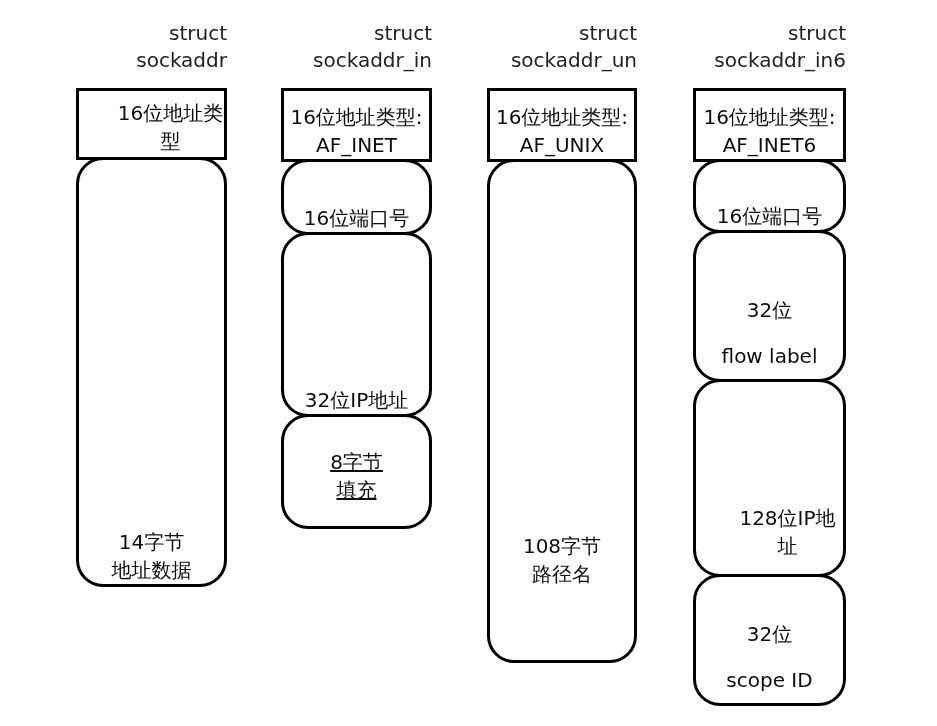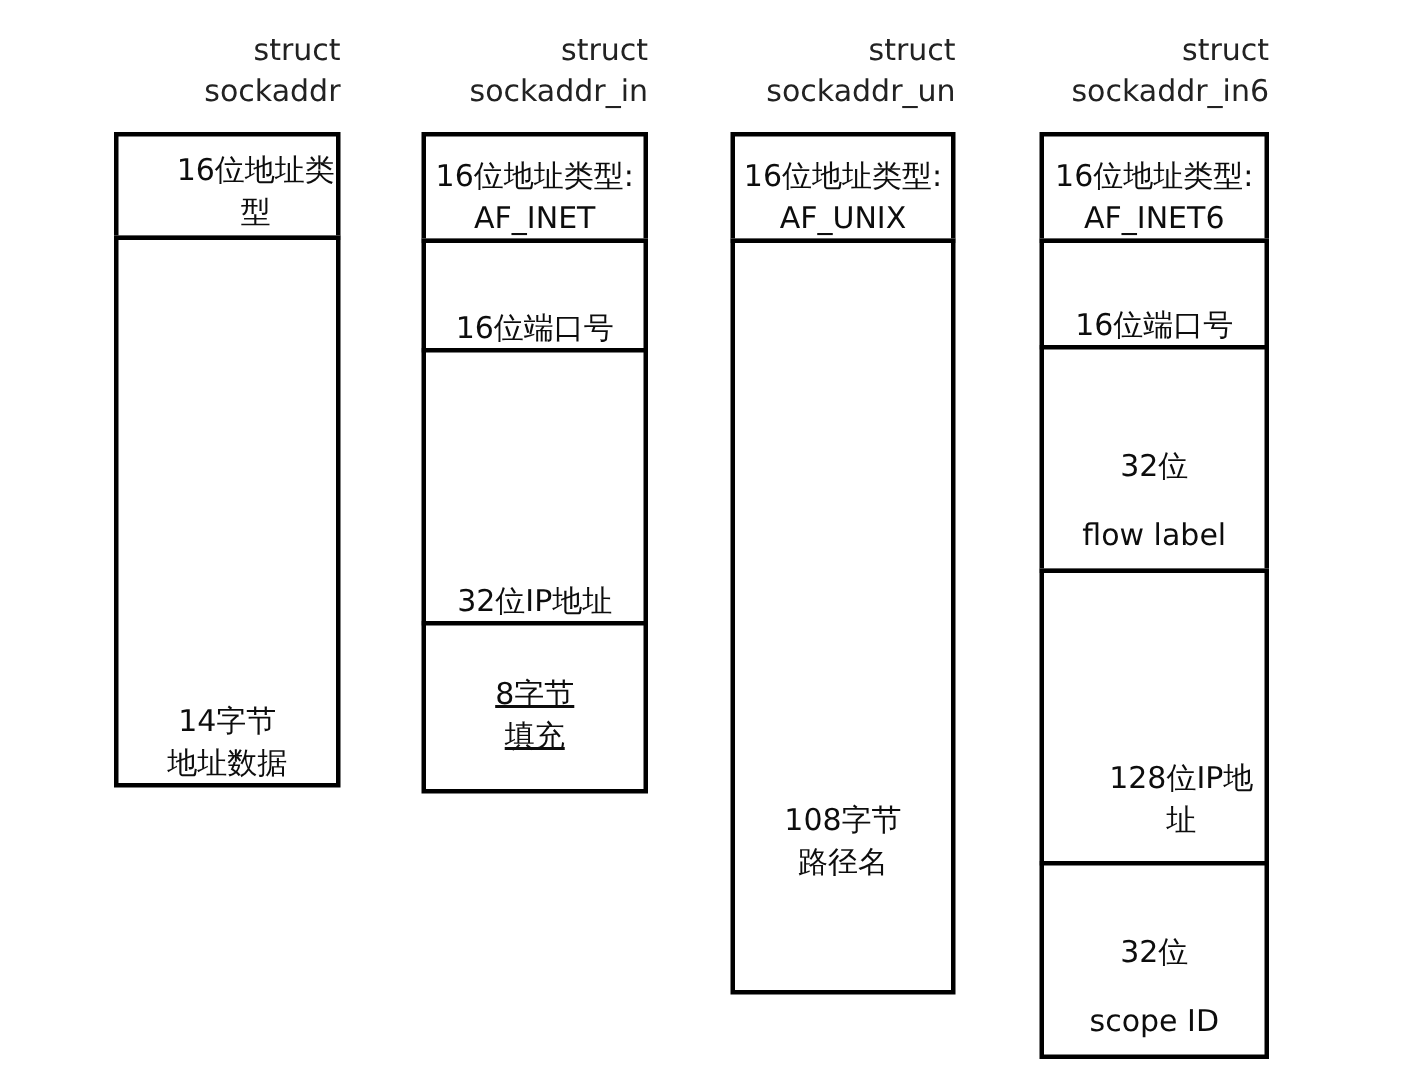--- a/index.html
+++ b/index.html
@@ -30,21 +30,21 @@
   }
   .cell {
     position: relative;
     border: 3px solid #000000;
     background: #ffffff;
     display: flex;
     align-items: flex-end;
     justify-content: center;
     text-align: center;
   }
-  .cell + .cell { margin-top: -3px; }
+  .cell + .cell { margin-top: -3px; border-radius: 27px; }
   .cell-label {
     white-space: pre-line;
     font-size: 20px;
     line-height: 28px;
     color: #0d0d0d;
   }
   
   .cell.align-top { align-items: center; padding-left: 38px; }
   .cell.align-top .cell-label { padding-top: 5px; }
   .cell.gap-lines .cell-label { line-height: 46px; }
@@ -56,21 +56,21 @@
   #col-0 { left: 76px;  width: 151px; }
   #col-1 { left: 281px; width: 151px; }
   #col-2 { left: 487px; width: 150px; }
   #col-3 { left: 693px; width: 153px; }
   #title-0 { left: 76px;  width: 151px; }
   #title-1 { left: 281px; width: 151px; }
   #title-2 { left: 487px; width: 150px; }
   #title-3 { left: 693px; width: 153px; }
 
   #col-0 .cell:nth-child(1) { height: 72px; }
-  #col-0 .cell:nth-child(2) { height: 368px; }
+  #col-0 .cell:nth-child(2) { height: 430px; }
 
   #col-1 .cell:nth-child(1) { height: 74px; }
   #col-1 .cell:nth-child(2) { height: 76px; }
   #col-1 .cell:nth-child(3) { height: 185px; }
   #col-1 .cell:nth-child(4) { height: 115px; }
 
   #col-2 .cell:nth-child(1) { height: 74px; }
   #col-2 .cell:nth-child(2) { height: 504px; }
 
   #col-3 .cell:nth-child(1) { height: 74px; }

